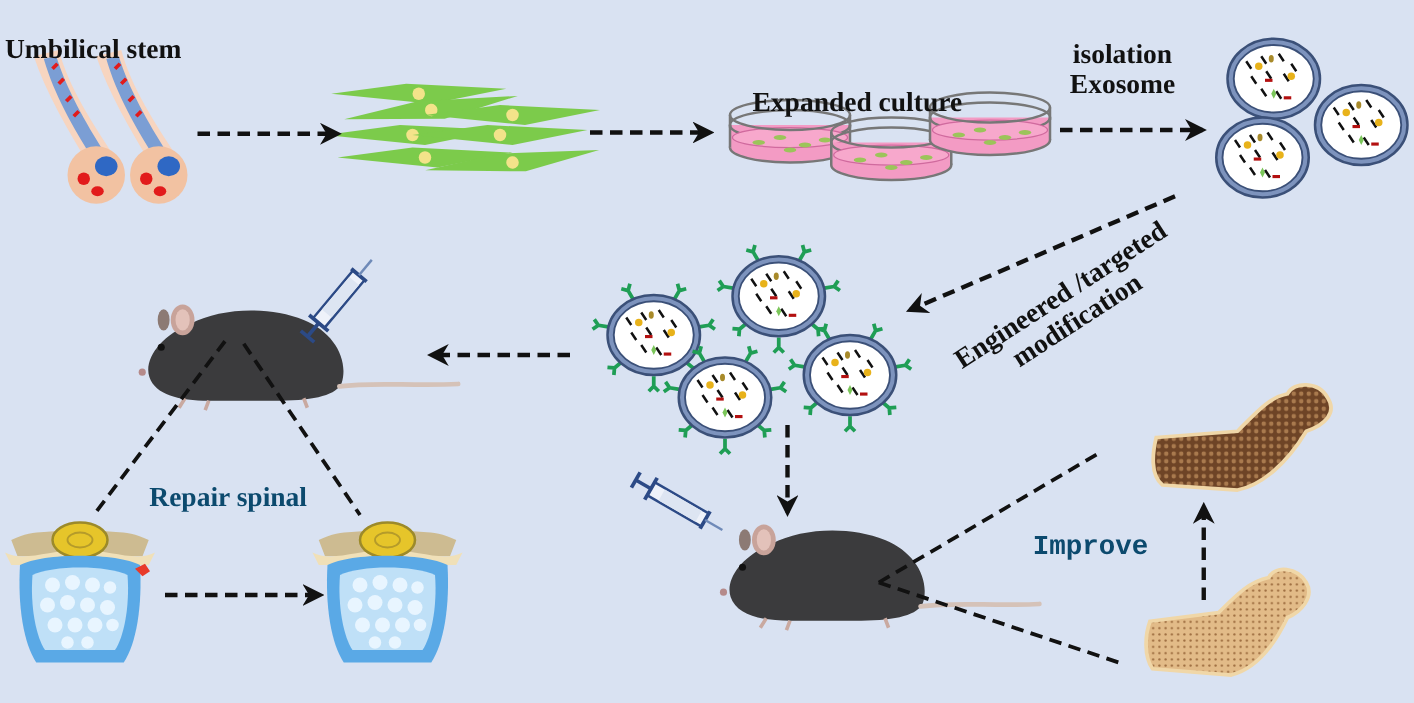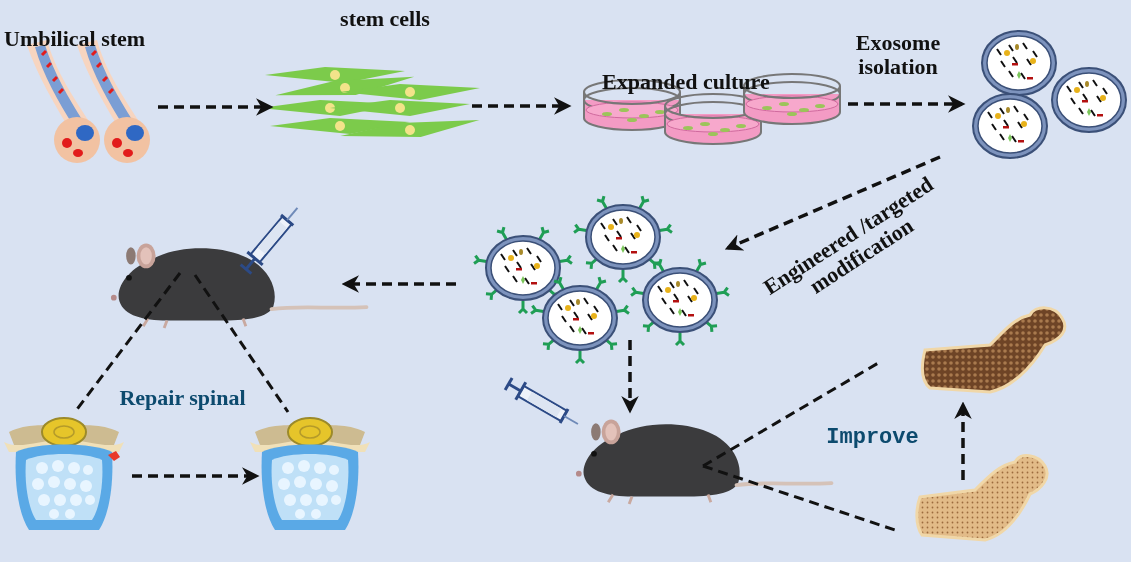--- a/index.html
+++ b/index.html
@@ -190,26 +190,25 @@
   <g stroke="#111" stroke-width="3" stroke-dasharray="10,6" fill="none">
     <line x1="180" y1="273" x2="75" y2="412"></line>
     <line x1="195" y1="275" x2="288" y2="412"></line>
     <line x1="703" y1="466" x2="880" y2="362"></line>
     <line x1="703" y1="466" x2="895" y2="530"></line>
   </g>
 </svg>
 
 <div class="lbl" style="left:4px;top:27px;">Umbilical stem</div>
 <div class="lbl" style="left:300px;top:7px;width:170px;">
-  <div>stem cells</div>
 </div>
 <div class="lbl" style="left:602px;top:31px;margin-top:39px;">Expanded culture</div>
 <div class="lbl" style="left:843px;top:31px;width:110px;">
+  <div>isolation</div>
   <div>Exosome</div>
-  <div>isolation</div>
 </div>
 <div class="lbl" style="left:735px;top:222px;width:240px;transform:rotate(-33deg);transform-origin:center;">
   <div>Engineered /targeted</div>
   <div>modification</div>
 </div>
 <div class="lbl red" style="left:95px;top:386px;width:175px;">
   <div>Repair spinal</div>
 </div>
 <div class="lbl red" style="left:800px;top:426px;width:145px;font-family:Liberation Mono, monospace;">
   <div>Improve</div>

